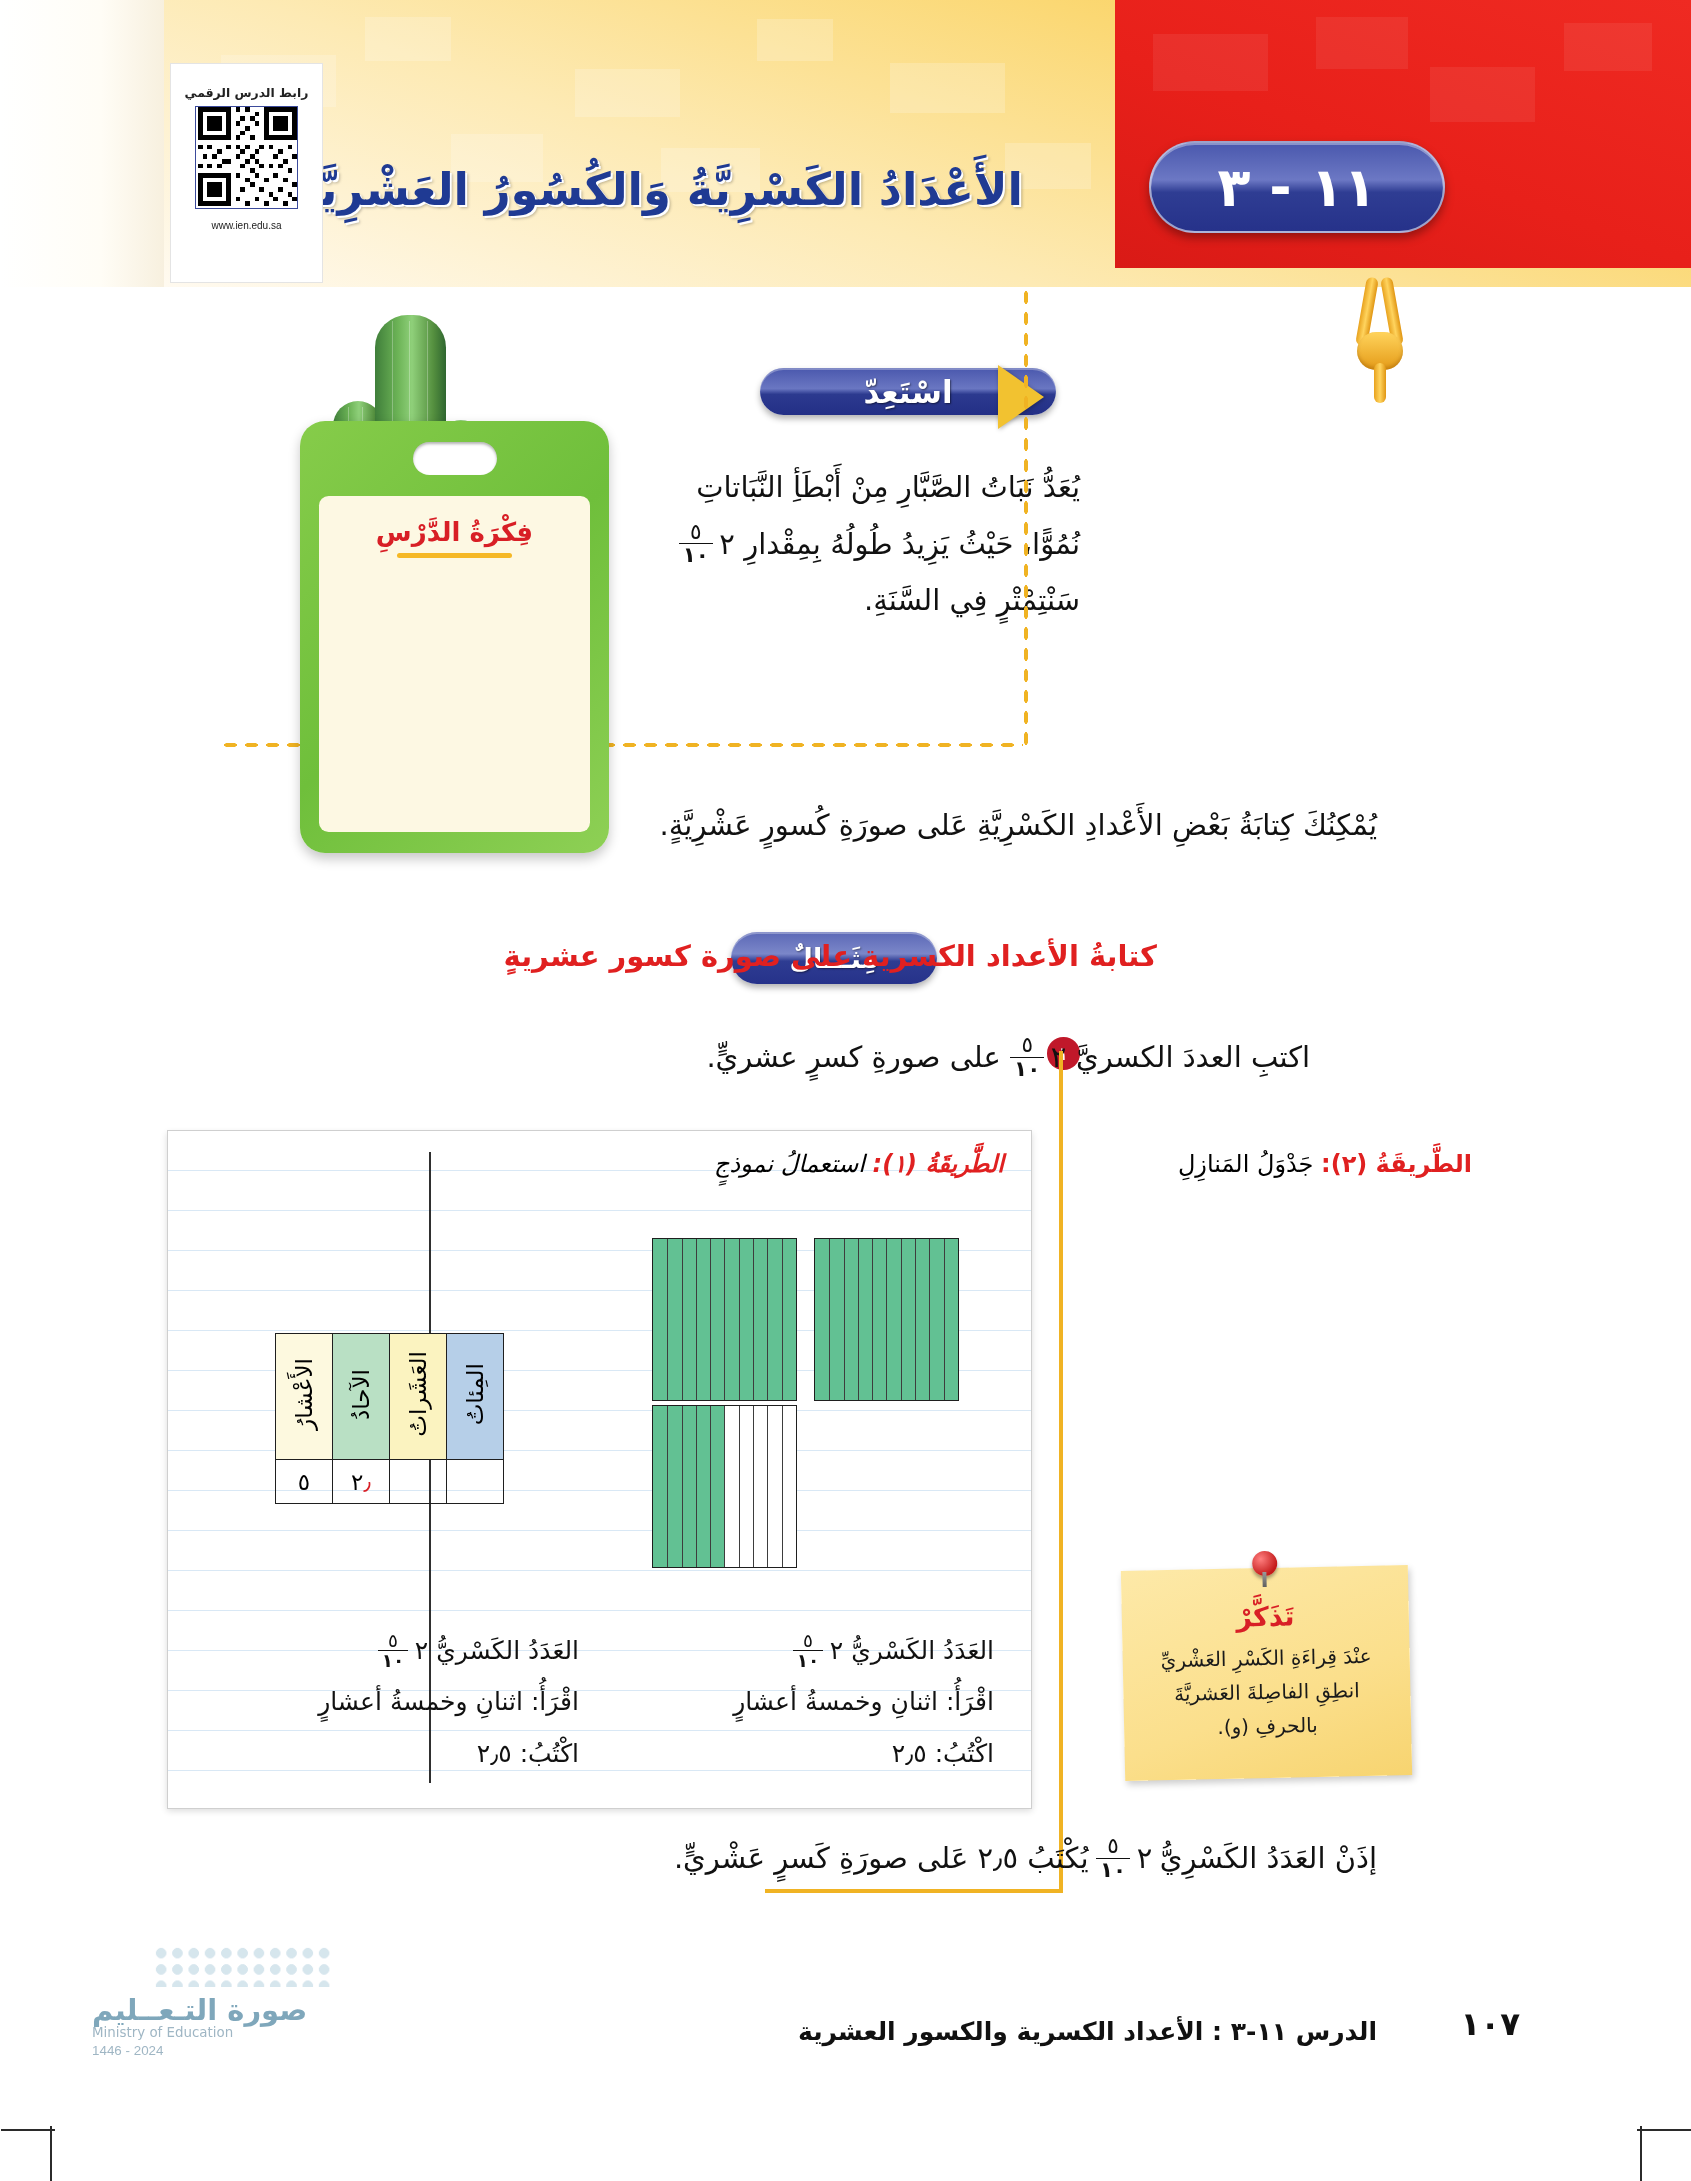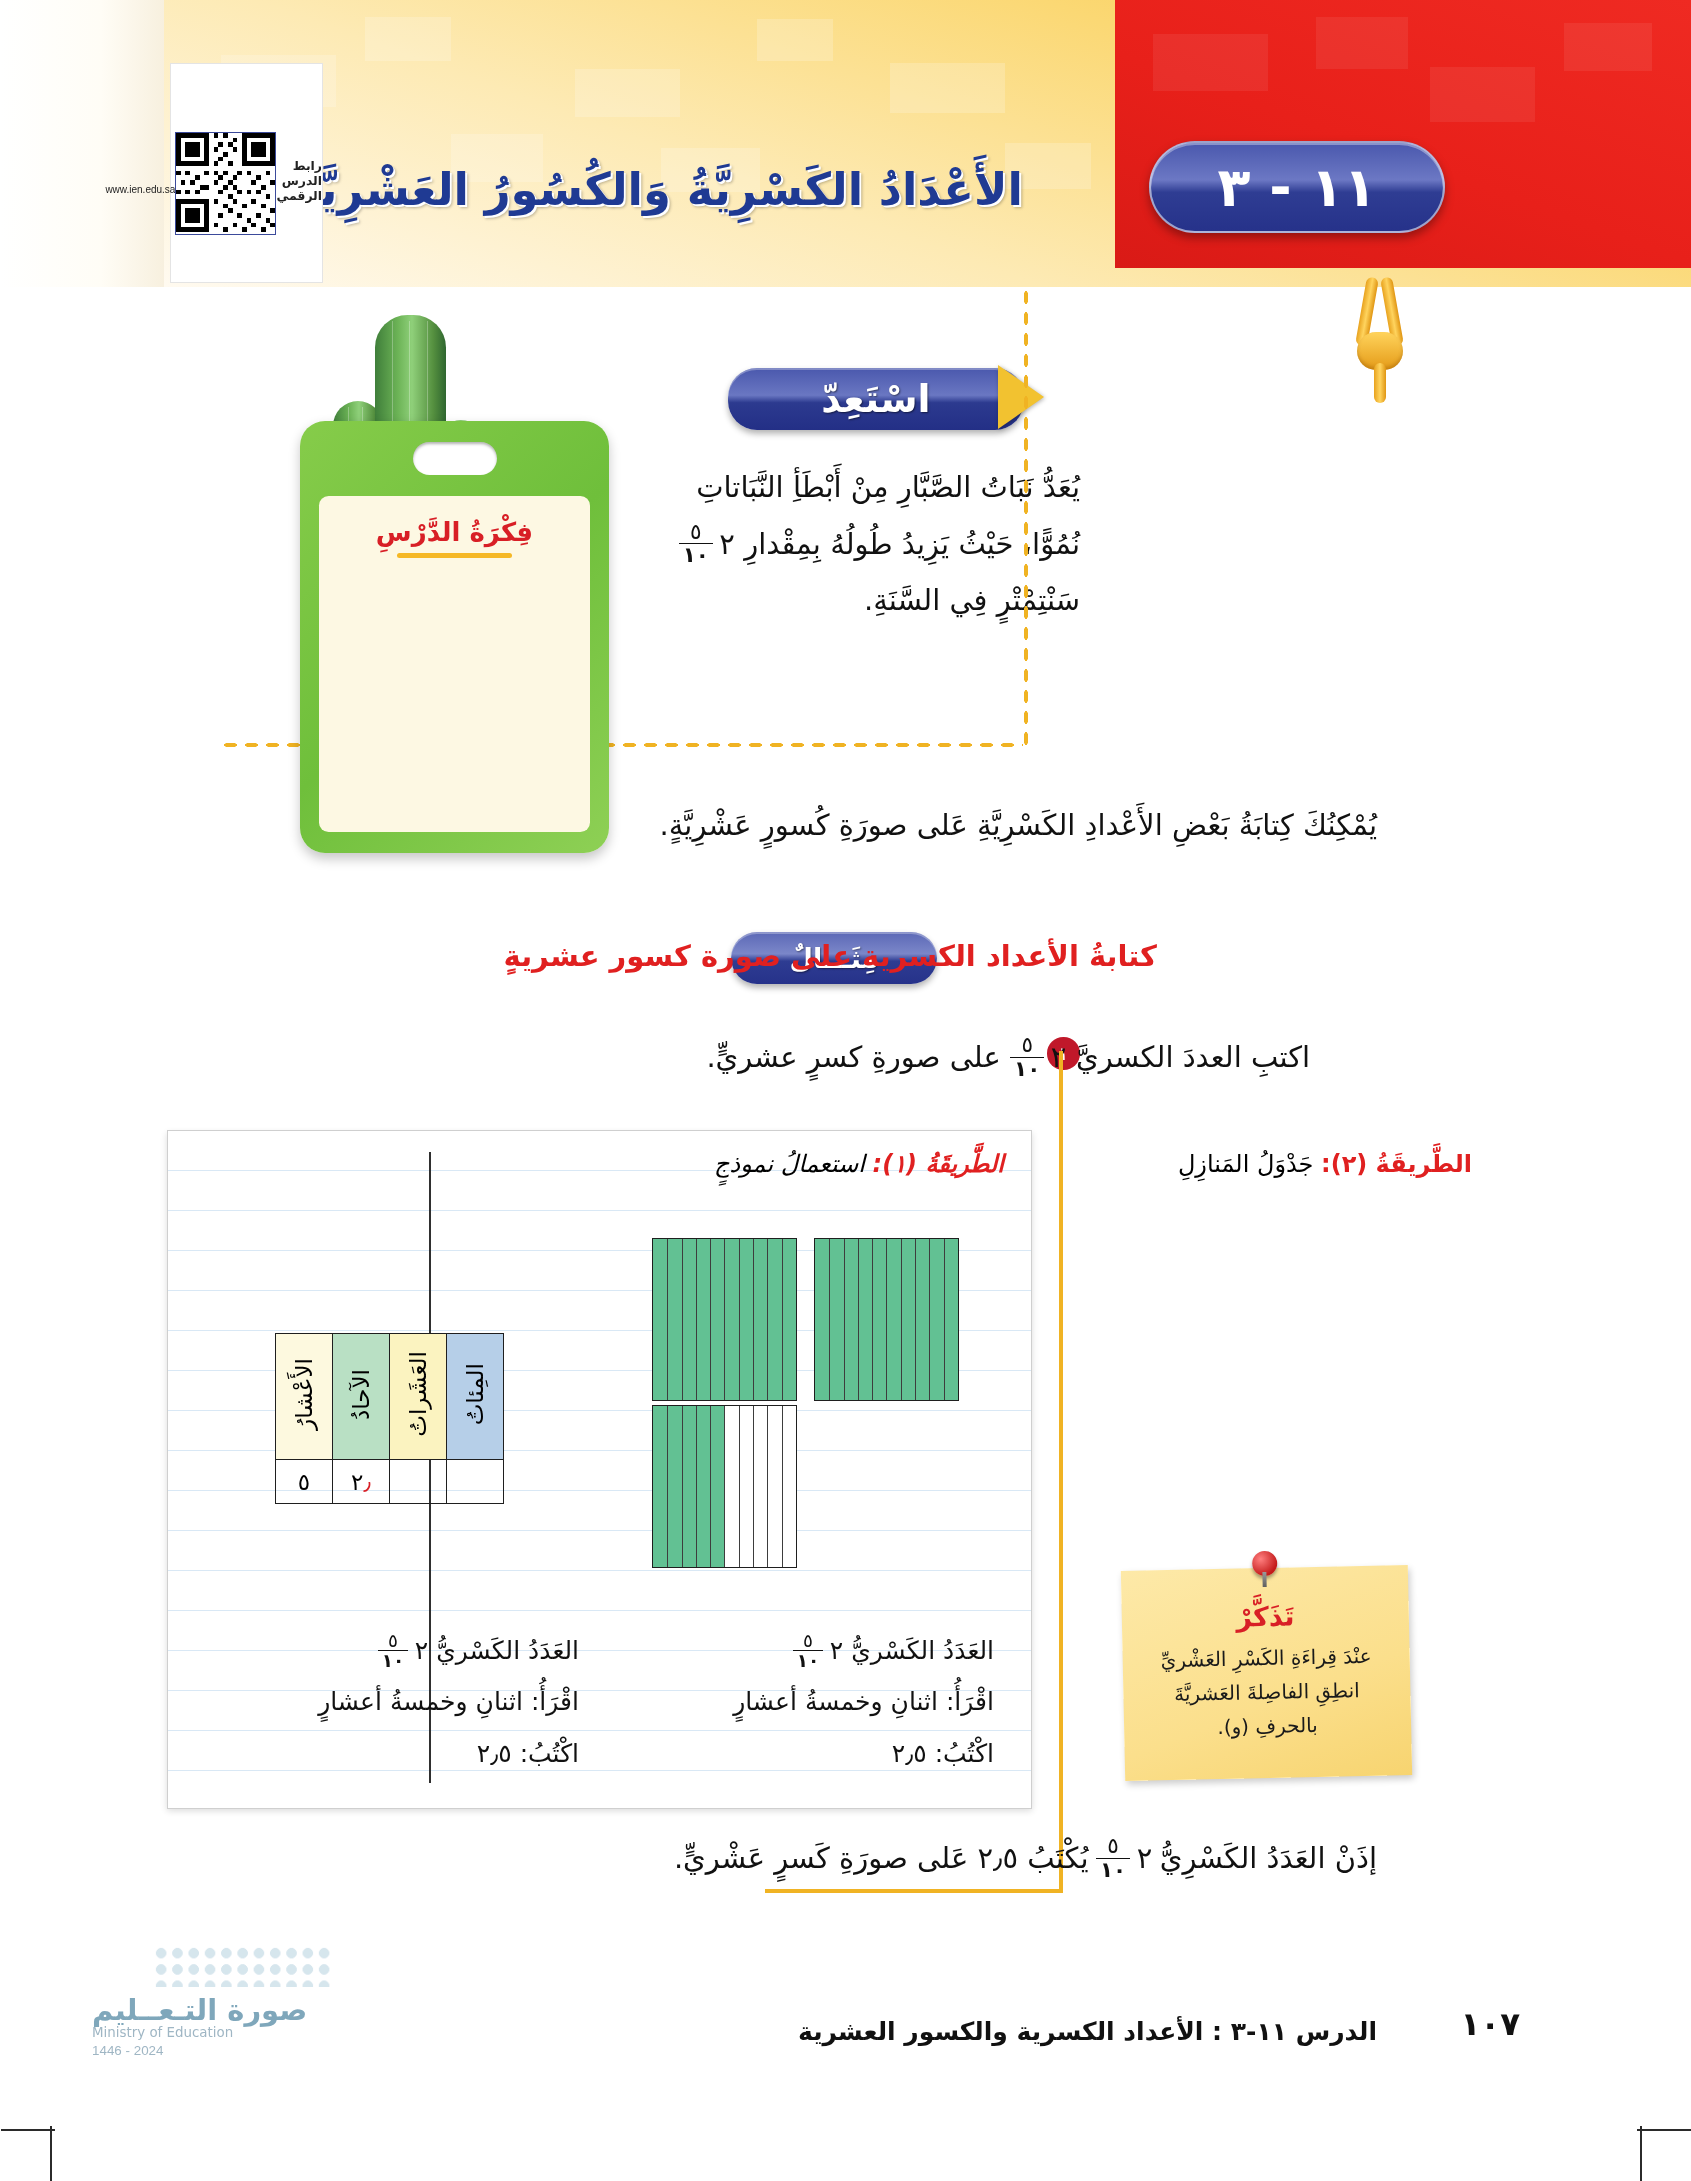--- a/index.html
+++ b/index.html
@@ -52,21 +52,21 @@
     font-size:45px; font-weight:700; color:#1f3a93;
     text-shadow:1.9px 1.9px 0 #ffffff, 2.9px 2.9px 2.9px rgba(0,0,0,0.25);
     white-space:nowrap;
     direction:rtl;
   }
 
   
   .qr-card {
     position:absolute; left:170px; top:63px; width:153px; height:220px;
     background:#ffffff; border:1px solid #e4e4e4;
-    display:flex; flex-direction:row; align-items:center; padding-top:21px;
+    display:flex; flex-direction:column; align-items:center; padding-top:21px;
   }
   .qr-label { font-size:12.4px; color:#222; font-weight:700; margin-bottom:5.7px; }
   .qr-box { width:103px; height:103px; border:1.9px solid #3b4a9b; background:#fff; position:relative; }
   .qr-url { font-size:10px; color:#222; margin-top:11.5px; font-family:"Liberation Sans",sans-serif; }
 
   
   .cactus-wrap { position:absolute; left:287px; top:277px; width:249px; height:401px; }
   .pot {
     position:absolute; left:53px; bottom:5.7px; width:143px; height:107px;
     background:linear-gradient(180deg,#b2553e 0%,#9c4733 55%,#7e3728 100%);
@@ -118,26 +118,26 @@
     position:absolute; left:19px; right:19px; top:75px; bottom:21px;
     background:#fdf8e3; border-radius:9.6px; padding:21px 17px;
     text-align:center;
   }
   .tag-title { color:#d81f26; font-size:26px; font-weight:700; }
   .tag-underline { width:115px; height:5.7px; background:#f5b826; margin:5.7px auto 13.4px; border-radius:2.9px; }
   .tag-body { color:#1a1a1a; font-size:24px; line-height:1.65; direction:rtl; }
 
   
   .prep-banner {
-    position:absolute; left:728px; top:368px; width:296px; height:62px;
+    position:absolute; left:760px; top:368px; width:296px; height:47px;
     border-radius:29px;
     background:linear-gradient(180deg,#4a58ad 0%,#6a77c2 44%,#2c3a8f 56%,#232f86 100%);
     box-shadow:0 3.8px 6.7px rgba(0,0,0,.3), inset 0 1.9px 0 rgba(255,255,255,.3);
     display:flex; align-items:center; justify-content:center;
-    color:#fff; font-size:38px; font-weight:700;
+    color:#fff; font-size:31px; font-weight:700;
     text-shadow:1px 1px 1.9px rgba(0,0,0,.5);
   }
   .prep-arrow {
     position:absolute; left:998px; top:365px;
     width:0; height:0; border-top:32px solid transparent; border-bottom:32px solid transparent;
     border-left:46px solid #f2c230;
     filter:drop-shadow(1px 1.9px 1.9px rgba(0,0,0,.3));
   }
   .prep-text {
     position:absolute; right:612px; top:459px; width:449px;

